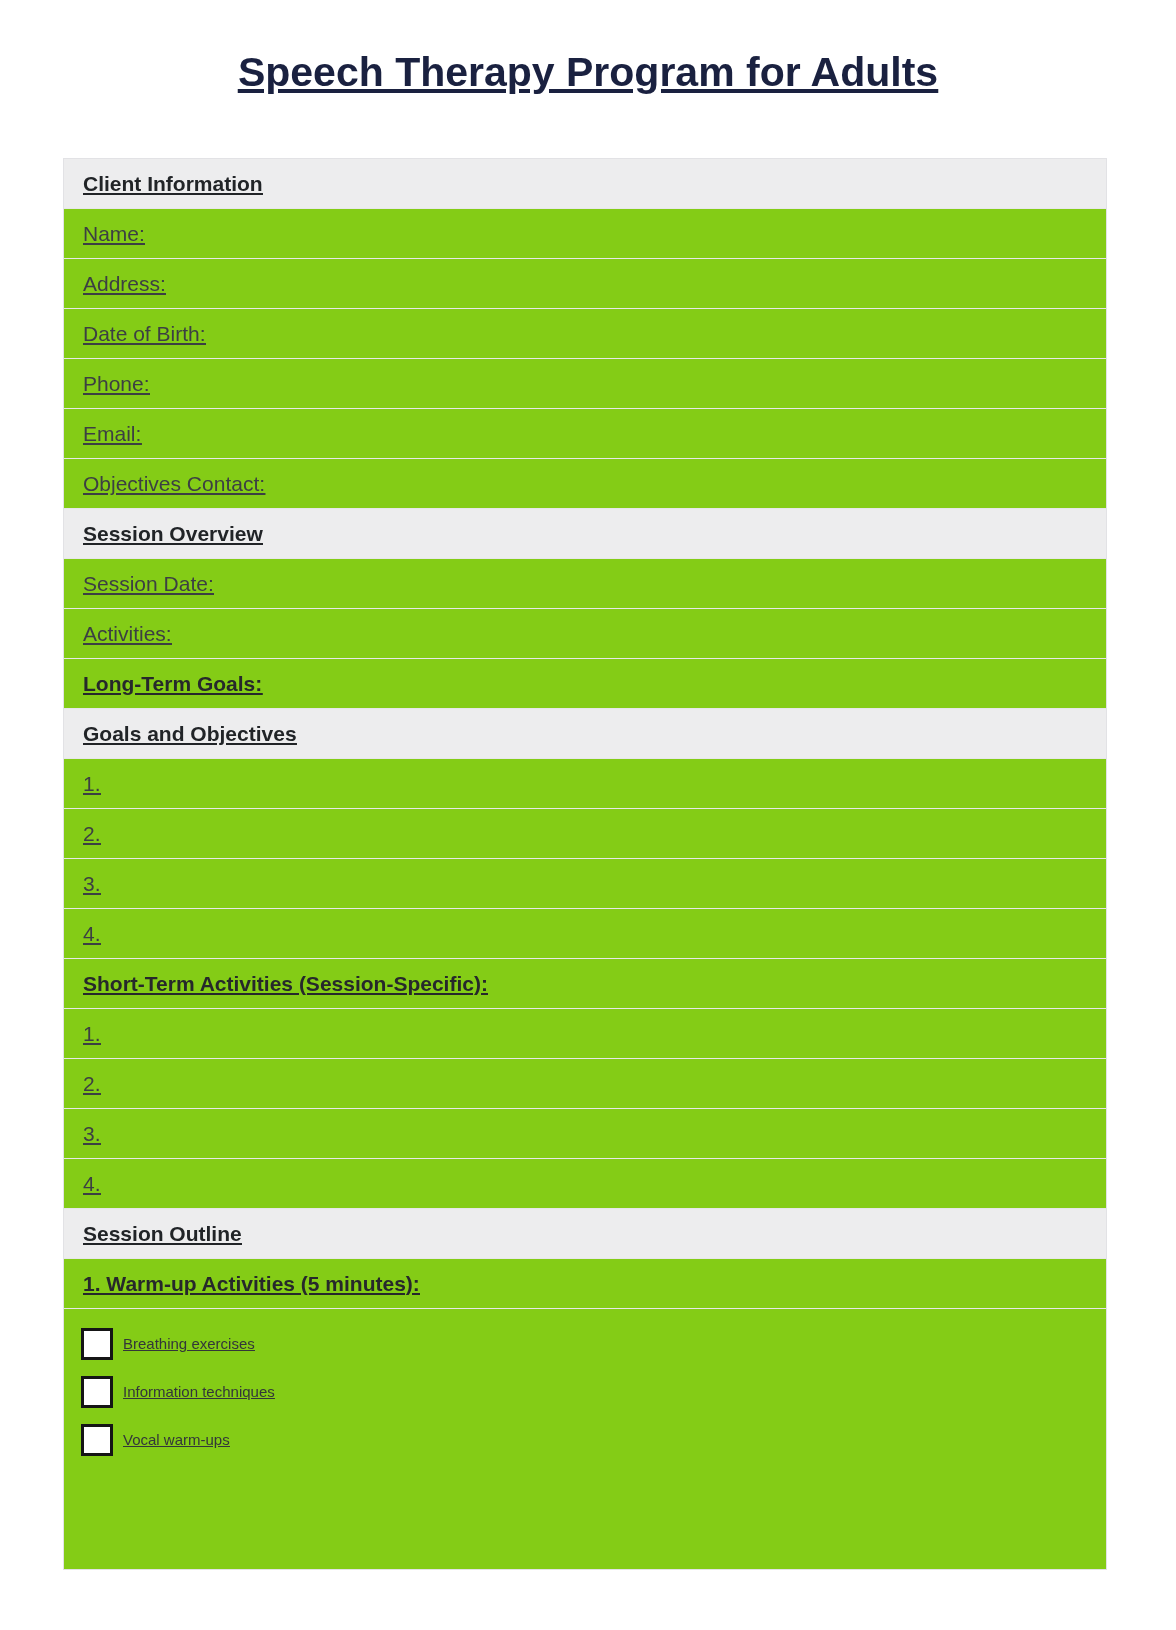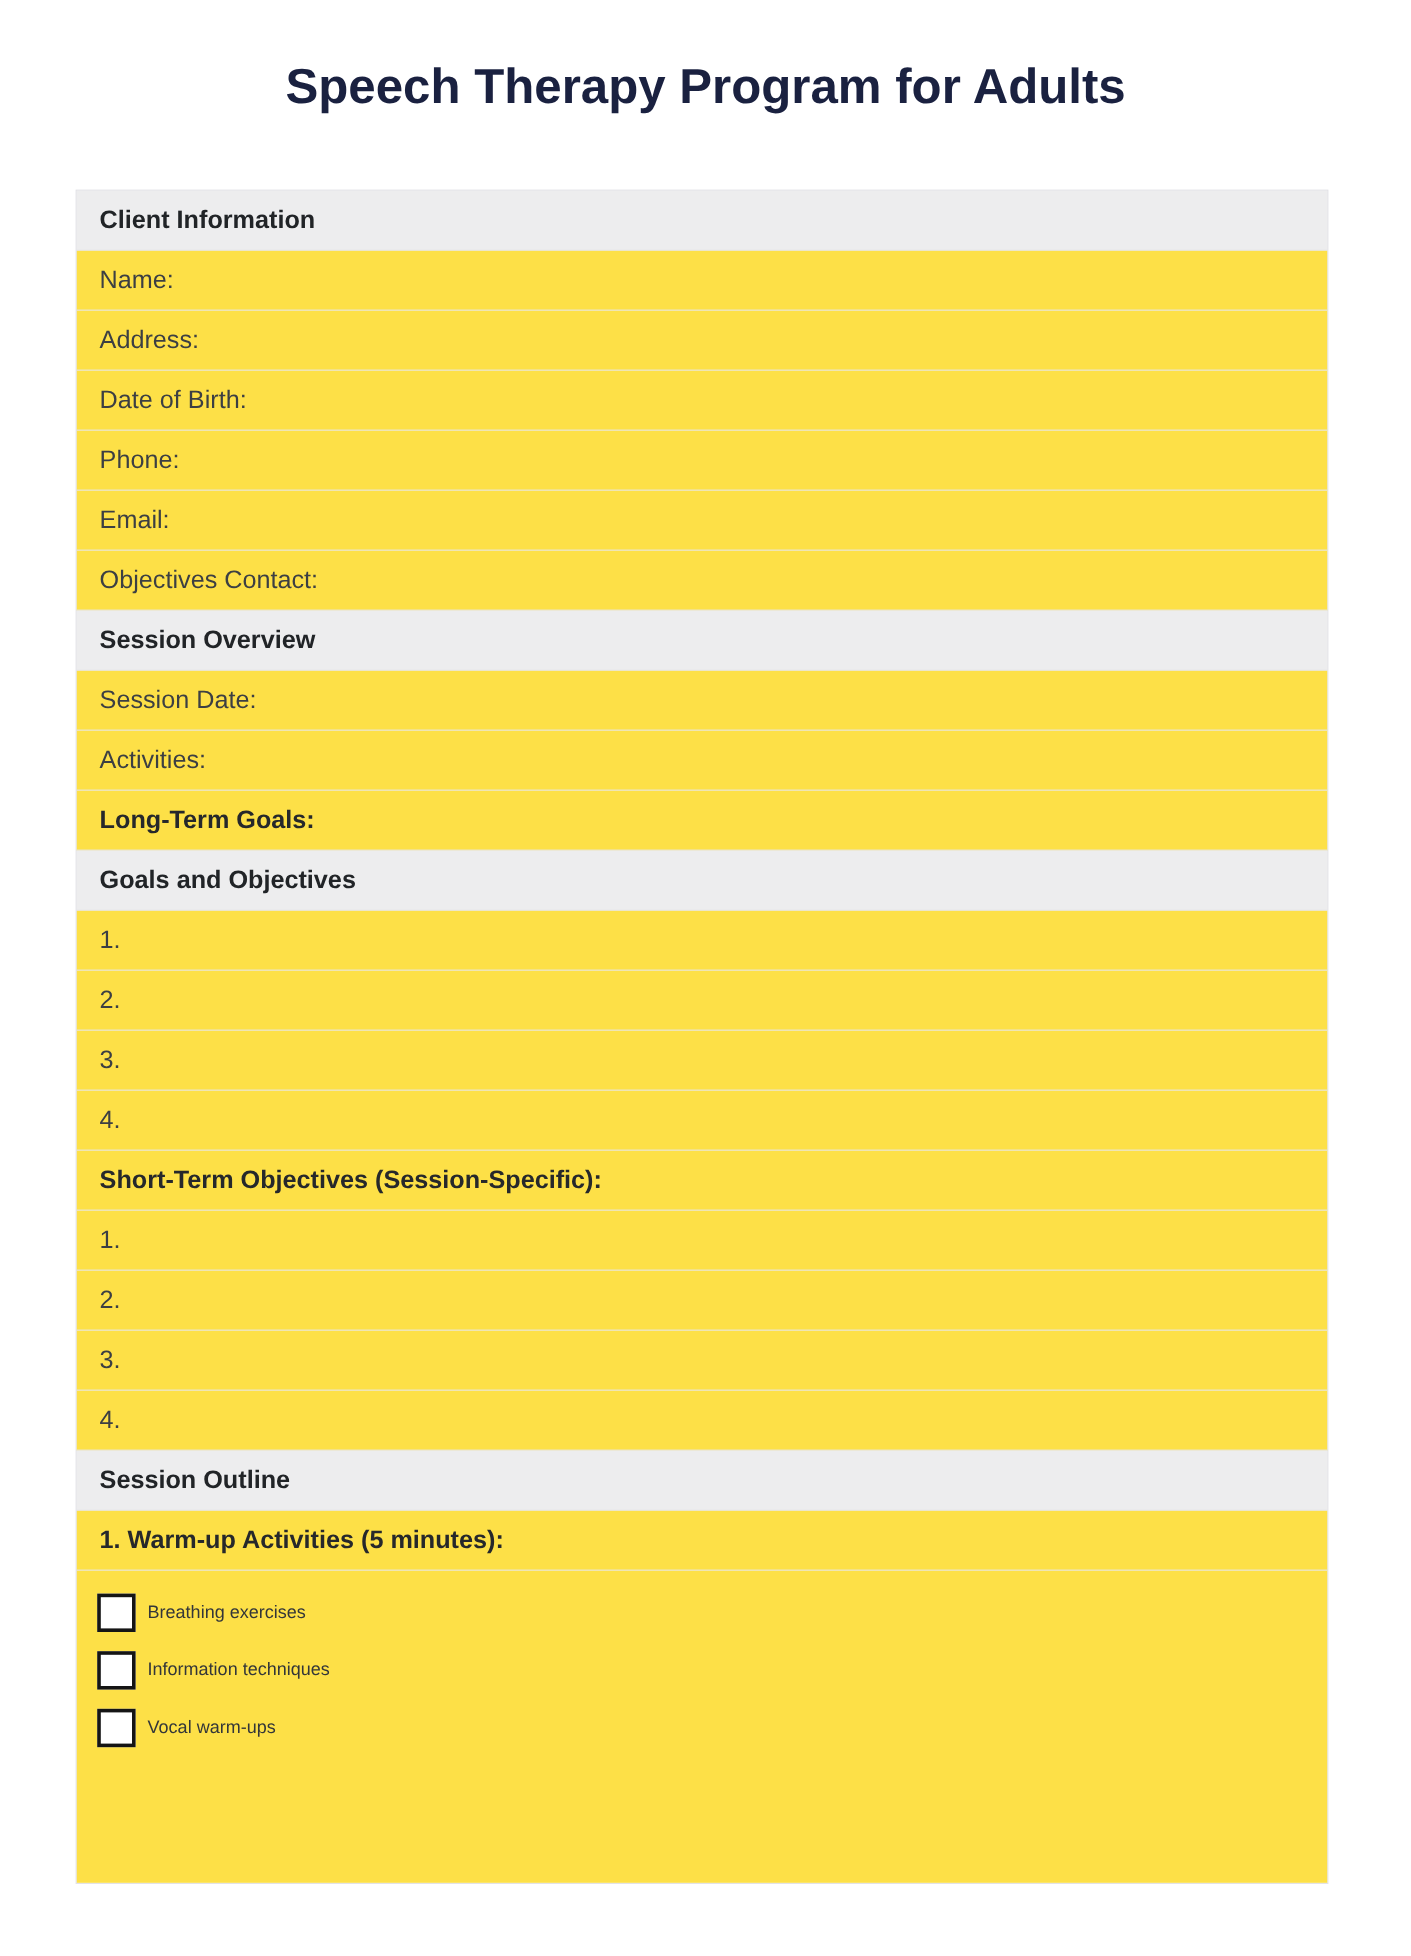--- a/index.html
+++ b/index.html
@@ -1,15 +1,15 @@
 <!DOCTYPE html>
 <html><head>
 <meta charset="utf-8">
 <style>
-  * { box-sizing: border-box; margin: 0; padding: 0; }
+  * { box-sizing: border-box; margin: 0; padding: 0; text-decoration: underline; }
   html, body { background: #ffffff; }
   body {
     width: 1176px;
     height: 1630px;
     font-family: "Liberation Sans", "DejaVu Sans", sans-serif;
     color: #3c3f43;
     position: relative;
     overflow: hidden;
   }
   .page-title {
@@ -26,21 +26,21 @@
     border: 1px solid #e2e2e5;
     background: #ffffff;
   }
   .row {
     height: 50px;
     display: flex;
     align-items: center;
     padding: 0 19px;
     border-bottom: 1px solid #e7e7e9;
     font-size: 21px;
-    background: #fde047;
+    background: #84cc16;
     color: #3c3f43;
   }
   .row.section {
     background: #ededee;
     font-weight: 700;
     color: #212427;
   }
   .row.subheading {
     font-weight: 700;
     color: #26282b;
@@ -124,21 +124,21 @@
   <div class="row">
     <span>2.</span>
   </div>
   <div class="row">
     <span>3.</span>
   </div>
   <div class="row">
     <span>4.</span>
   </div>
   <div class="row subheading">
-    <span>Short-Term Objectives (Session-Specific):</span>
+    <span>Short-Term Activities (Session-Specific):</span>
   </div>
   <div class="row">
     <span>1.</span>
   </div>
   <div class="row">
     <span>2.</span>
   </div>
   <div class="row">
     <span>3.</span>
   </div>

